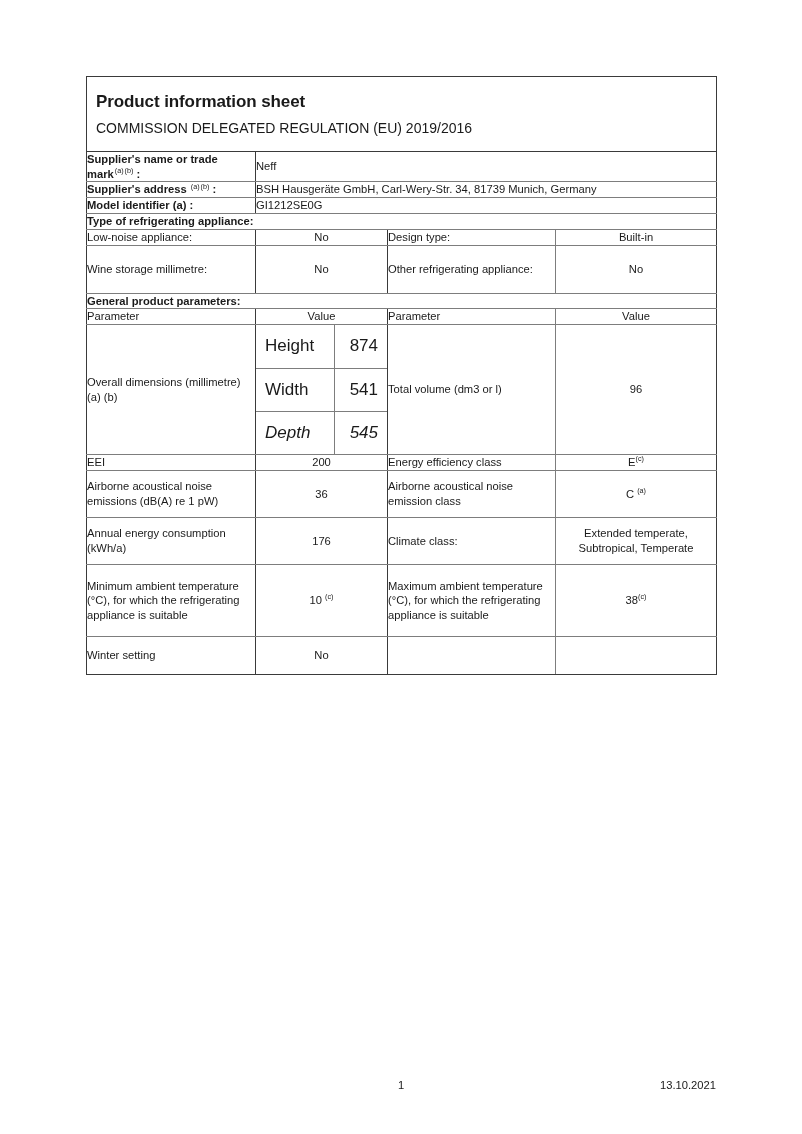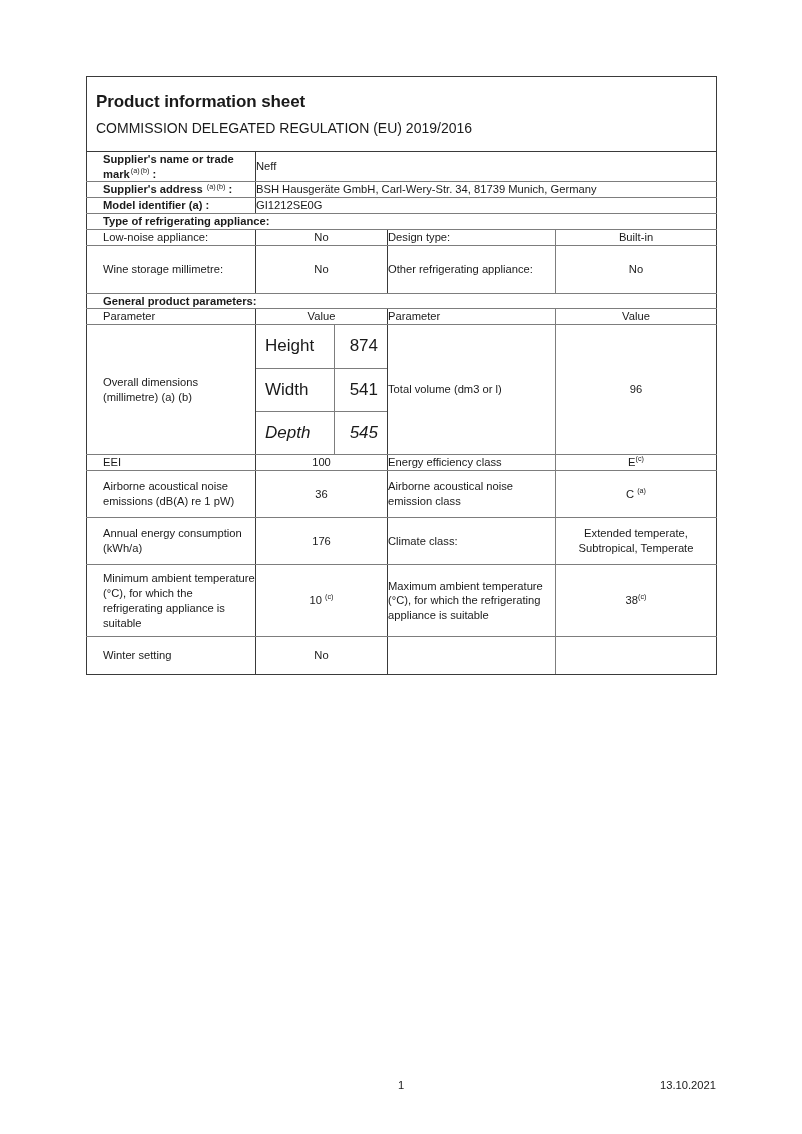--- a/index.html
+++ b/index.html
@@ -41,21 +41,21 @@
     line-height: 1.32;
     color: #1a1a1a;
   }
   
   .sheet {
     outline: none;
     border-radius: 6px;
   }
   .frame-top td    { border-top-color: #3a3a3a;  border-top-width: 1.6px; }
   .frame-bottom td { border-bottom-color: #3a3a3a; border-bottom-width: 1.6px; }
-  .sheet td.edge-l { border-left-color: #3a3a3a;  border-left-width: 1.6px; padding-left: 16px; }
+  .sheet td.edge-l { border-left-color: #3a3a3a;  border-left-width: 1.6px; }
   .sheet td.edge-r { border-right-color: #3a3a3a; border-right-width: 1.6px; }
   .hv  { border-color: #3a3a3a !important; }
   .hv-t { border-top-color:#3a3a3a !important; border-top-width:1.4px !important; }
   .vr  { border-right-color:#3a3a3a !important; border-right-width:1.4px !important; }
 
   .cell { padding: 9px 8px 9px 9px; }
   .cell-c { padding: 9px 6px; text-align: center; }
 
   .title {
     font-size: 17px;
@@ -203,21 +203,21 @@
               </tr>
             </tbody>
           </table>
         </td>
         <td class="cell">Total volume (dm3 or l)</td>
         <td class="edge-r cell-c">96</td>
       </tr>
 
       <tr>
         <td class="edge-l cell vr hv-t">EEI</td>
-        <td class="cell-c vr hv-t">100</td>
+        <td class="cell-c vr hv-t">200</td>
         <td class="cell hv-t">Energy efficiency class</td>
         <td class="edge-r cell-c hv-t"><span>E</span><sup>(c)</sup></td>
       </tr>
 
       <tr>
         <td class="edge-l cell vr" style="height:47px">Airborne acoustical noise emissions (dB(A) re 1 pW)</td>
         <td class="cell-c vr">36</td>
         <td class="cell">Airborne acoustical noise emission class</td>
         <td class="edge-r cell-c"><span>C</span> <sup>(a)</sup></td>
       </tr>

